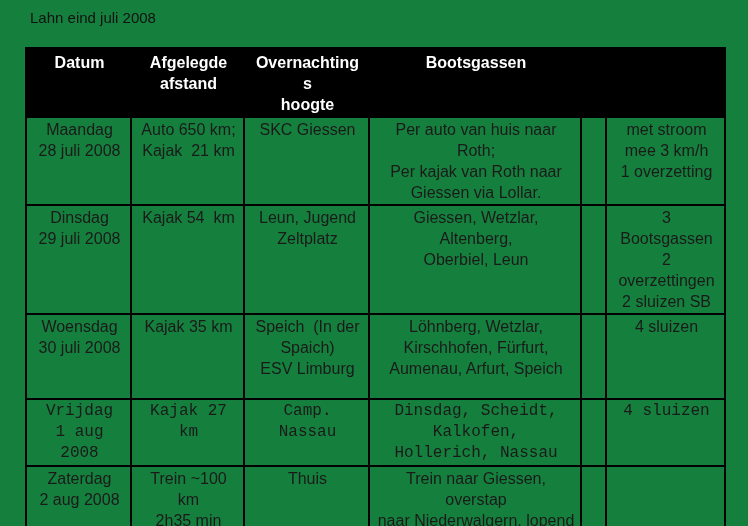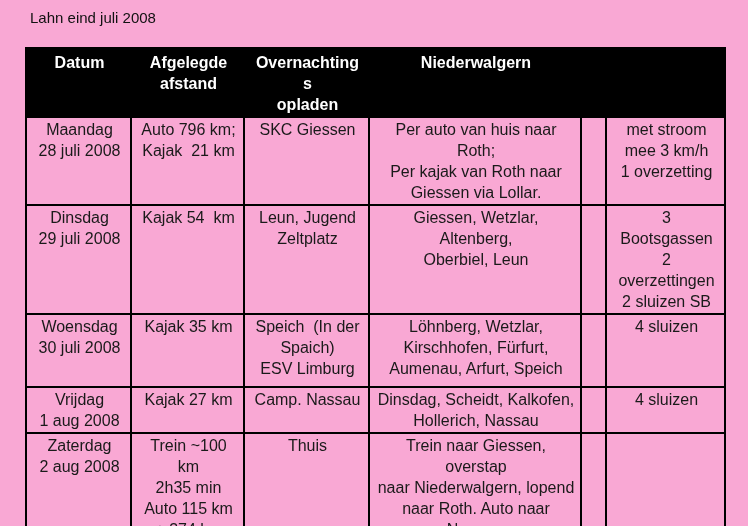--- a/index.html
+++ b/index.html
@@ -9,21 +9,21 @@
     width: 748px;
     height: 526px;
     font-family: "Liberation Sans", sans-serif;
     color: #1a1a1a;
     overflow: hidden;
   }
   .page {
     position: relative;
     width: 748px;
     height: 526px;
-    background: #f9a8d4;
+    background: #15803d;
   }
   .title {
     position: absolute;
     left: 30px;
     top: 9px;
     font-size: 15px;
     line-height: 18px;
     color: #111111;
   }
   table.trip {
@@ -55,23 +55,23 @@
   }
   table.trip thead tr { height: 43px; }
   table.trip th {
     background: #000000;
     color: #ffffff;
     font-weight: bold;
     padding-top: 3px;
   }
   tr.r0 { height: 65px; }
   tr.r1 { height: 61px; }
-  tr.r2 { height: 73px; }
+  tr.r2 { height: 85px; }
   tr.r3 { height: 63px; }
-  tr.r4 { height: 44px; }
+  tr.r4 { height: 44px; font-family: Liberation Mono, monospace; }
   tr.r5 { height: 88px; }
 </style>
 </head>
 <body>
 
 <div class="page">
   <div class="title">Lahn eind juli 2008</div>
 
   <table class="trip">
     <colgroup>
@@ -81,31 +81,31 @@
         <col class="c3">
         <col class="c4">
         <col class="c5">
     </colgroup>
     <thead>
       <tr>
         <th>Datum</th>
         <th>Afgelegde
 afstand</th>
         <th>Overnachtings
-opladen</th>
-        <th>Niederwalgern</th>
+hoogte</th>
+        <th>Bootsgassen</th>
         <th></th>
         <th></th>
       </tr>
     </thead>
     <tbody>
       <tr class="r0">
         <td>Maandag
 28 juli 2008</td>
-        <td>Auto 796 km;
+        <td>Auto 650 km;
 Kajak  21 km</td>
         <td>SKC Giessen</td>
         <td>Per auto van huis naar Roth;
 Per kajak van Roth naar
 Giessen via Lollar.</td>
         <td></td>
         <td>met stroom
 mee 3 km/h
 1 overzetting</td>
       </tr>

